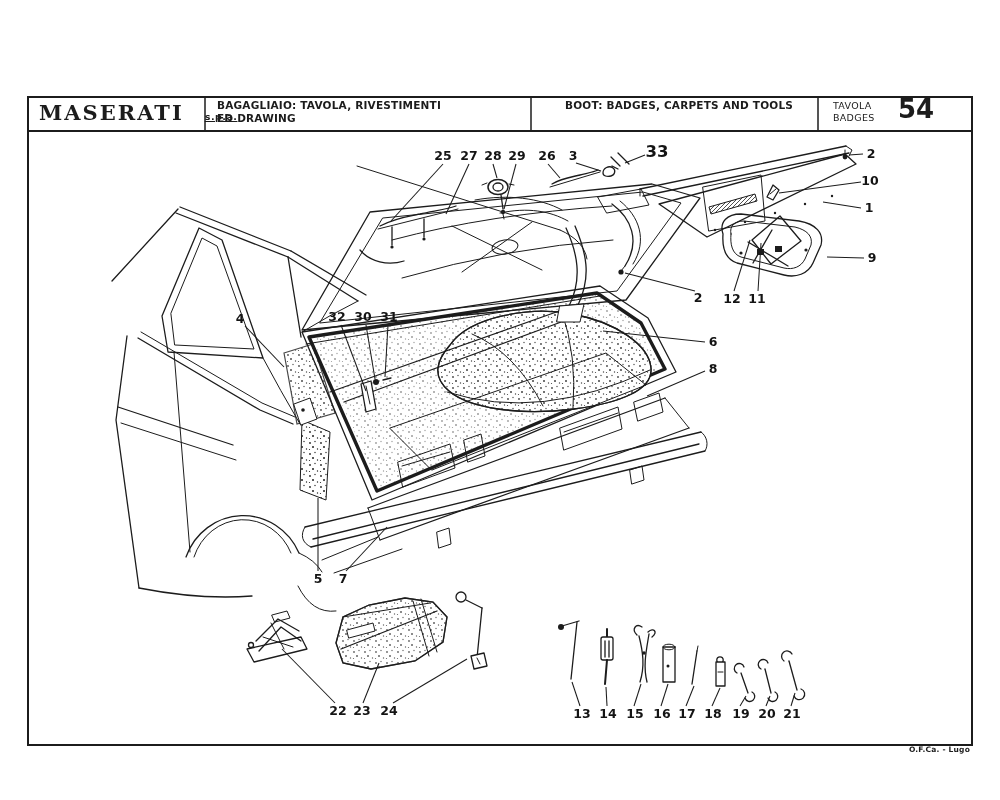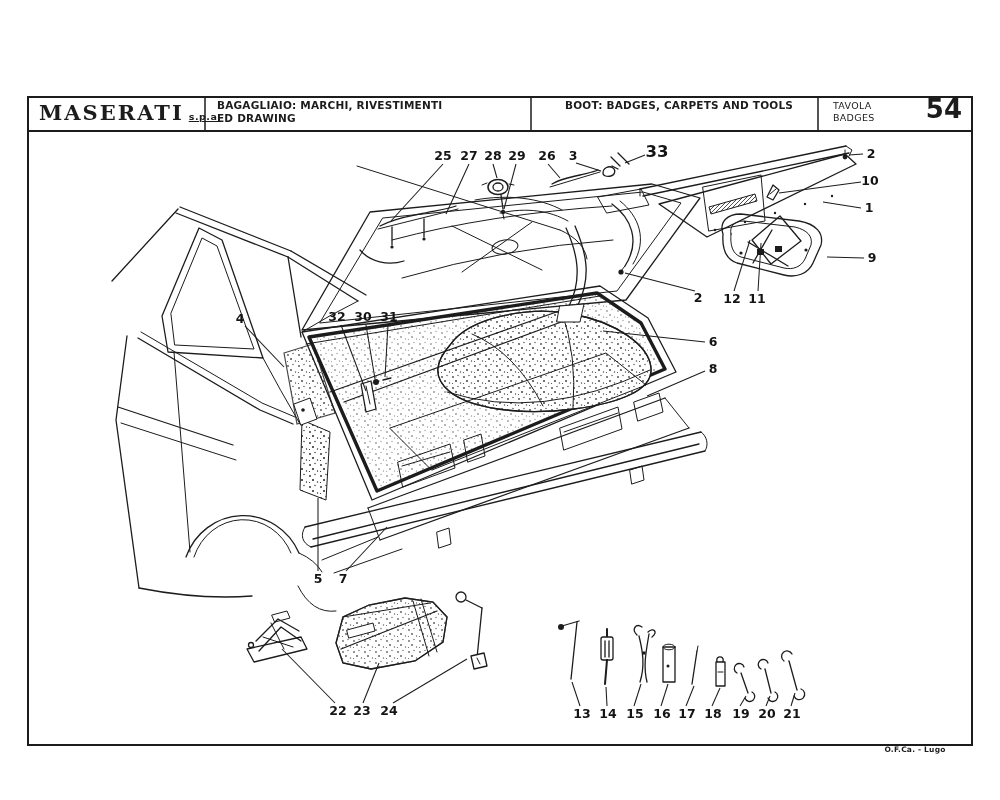--- a/index.html
+++ b/index.html
@@ -10,29 +10,29 @@
   .ln{fill:none;stroke:var(--ink);stroke-width:1.3;stroke-linecap:round;stroke-linejoin:round;}
   .thin{stroke-width:1;}
   .w2{stroke-width:2;}
   .seal{stroke-width:3.4;}
   .fillw{fill:var(--paper);}
   .ink{fill:var(--ink);stroke:none;}
   .leader{stroke:var(--ink);stroke-width:1.05;fill:none;}
   .callout{font:700 12.5px "DejaVu Sans",sans-serif;fill:#141414;text-anchor:middle;dominant-baseline:middle;}
   .callout.lg{font-size:16.5px;}
   .hdrtext{position:absolute;white-space:nowrap;color:var(--ink);}
-  #brand-box{left:39px;top:100px;display:flex;align-items:flex-end;gap:5px;}
+  #brand-box{left:39px;top:100px;display:flex;align-items:flex-end;gap:21px;}
   #brand-main{font-family:"DejaVu Serif",serif;font-weight:700;font-size:21px;letter-spacing:2px;transform:scaleY(.95);}
   #brand-suffix{font-size:9.5px;font-weight:700;padding-bottom:3px;letter-spacing:.5px;text-decoration:underline;}
   .blocktitle{font-size:10.5px;font-weight:700;line-height:13px;letter-spacing:.2px;}
   #title-it{left:217px;top:99px;}
   #title-en{left:565px;top:99px;}
   #plate-labels{left:833px;top:100px;font-size:9.5px;font-weight:400;line-height:11.5px;letter-spacing:.3px;}
-  #plate-num{left:898px;top:94px;width:64px;text-align:right;font-size:26px;font-weight:700;}
-  #printer-mark{left:860px;top:745px;width:110px;text-align:center;font-size:7.5px;font-weight:700;letter-spacing:.2px;}
+  #plate-num{left:898px;top:94px;width:64px;text-align:left;font-size:26px;font-weight:700;}
+  #printer-mark{left:860px;top:745px;width:110px;text-align:right;font-size:7.5px;font-weight:700;letter-spacing:.2px;}
 </style>
 </head>
 <body>
 
 <div id="stage">
 
 <svg width="1000" height="800" viewBox="0 0 1000 800">
   <defs>
     <pattern id="spk" width="11" height="11" patternUnits="userSpaceOnUse">
       <circle cx="2" cy="3" r="0.9" fill="#222"></circle>
@@ -348,21 +348,21 @@
         <line x1="791" y1="706" x2="795" y2="693" class="leader"></line>
         <text x="792" y="714" class="callout">21</text>
       </g>
 </svg>
 
 <div id="brand-box" class="hdrtext">
   <span id="brand-main">MASERATI</span>
   <span id="brand-suffix">s.p.a.</span>
 </div>
 <div id="title-it" class="hdrtext blocktitle">
-  <div>BAGAGLIAIO: MARCHI, RIVESTIMENTI</div>
+  <div>BAGAGLIAIO: TAVOLA, RIVESTIMENTI</div>
   <div>ED DRAWING</div>
 </div>
 <div id="title-en" class="hdrtext blocktitle">BOOT: BADGES, CARPETS AND TOOLS</div>
 <div id="plate-labels" class="hdrtext">
   <div>TAVOLA</div>
   <div>BADGES</div>
 </div>
 <div id="plate-num" class="hdrtext">54</div>
 <div id="printer-mark" class="hdrtext">O.F.Ca. - Lugo</div>
 

